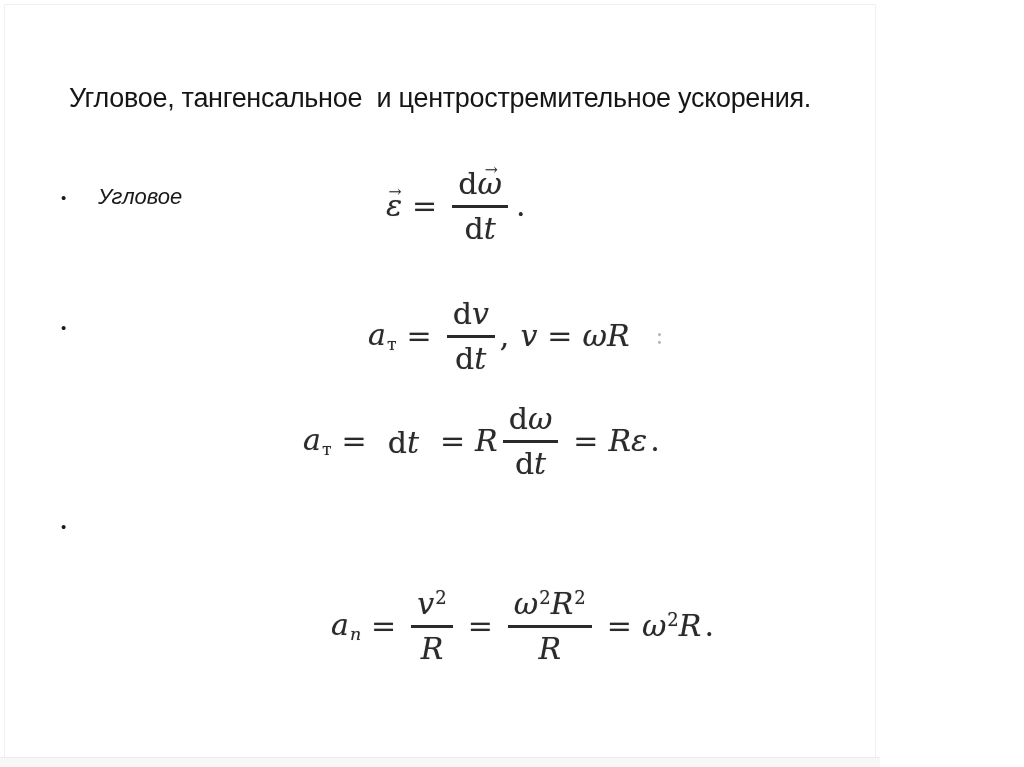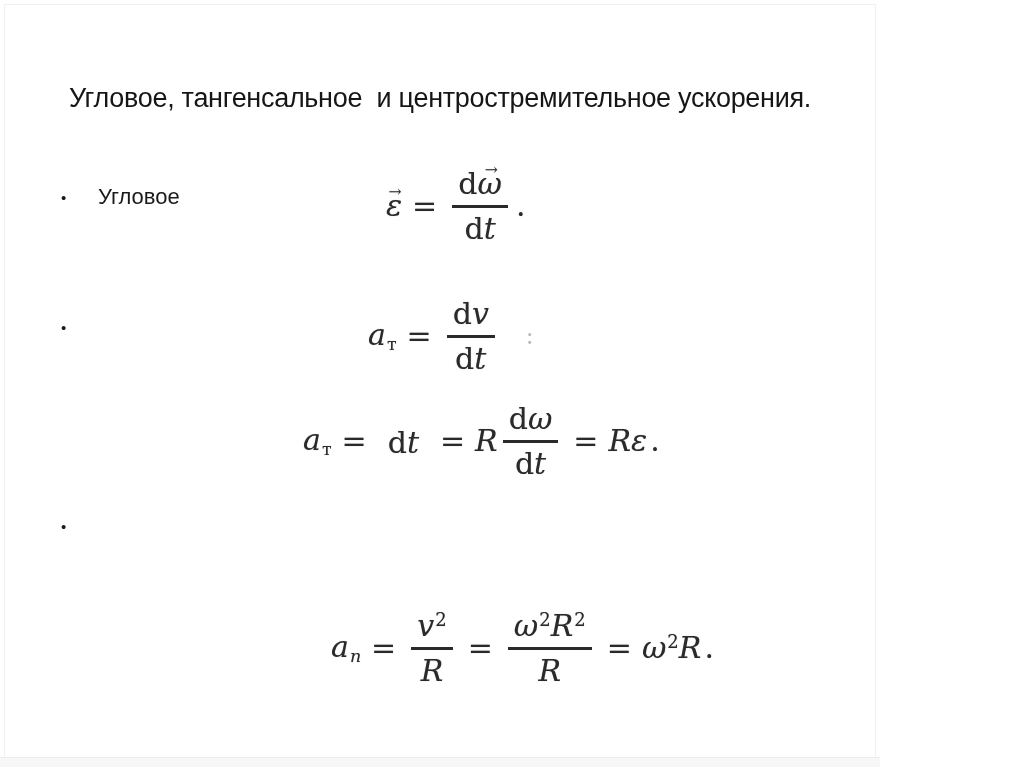--- a/index.html
+++ b/index.html
@@ -19,21 +19,21 @@
   .title {
     position: absolute; top: 83px; left: 0; width: 100%;
     text-align: center; font-size: 27px; letter-spacing: -0.3px;
     color: #161616; white-space: pre-wrap;
   }
   .bullet-row {
     position: absolute; left: 61px; height: 24px;
     display: flex; align-items: center; color: #1a1a1a;
   }
   .bullet-row .dot { width: 37px; font-size: 15px; color: #1a1a1a; }
-  .bullet-row .blabel { font-size: 22px; }
+  .bullet-row .blabel { font-size: 22px; font-style: italic; }
 
   
   .formula {
     position: absolute; display: flex; align-items: center;
     font-family: "DejaVu Serif", serif; font-style: italic;
     color: #2a2a2a; font-size: 30px; line-height: 1.2;
     text-shadow: 0 0 1px rgba(40,40,40,0.38);
     white-space: nowrap;
   }
   .rm { font-style: normal; }
@@ -88,40 +88,41 @@
     <span class="run period rm">.</span>
   </div>
 
   <div class="formula" style="left:368px; top:297px; height:78px;">
     <span class="run"><span>a</span><span class="fsub rm">т</span></span>
     <span class="eq">=</span>
     <span class="frac">
       <span class="num"><span class="rm">d</span><span>v</span></span>
       <span class="den"><span class="rm">d</span><span>t</span></span>
     </span>
+    <span class="run"><span class="rm comma">,</span><span>v</span><span class="eq">=</span><span>ω</span><span>R</span></span>
     <span class="faint-colon">:</span>
   </div>
 
   <div class="formula" style="left:303px; top:400px; height:82px;">
     <span class="run"><span>a</span><span class="fsub rm">т</span></span>
     <span class="eq">=</span>
     <span class="frac">
       <span class="den"><span class="rm">d</span><span>t</span></span>
     </span>
     <span class="eq">=</span>
     <span class="run">R</span>
     <span class="frac">
       <span class="num"><span class="rm">d</span><span>ω</span></span>
       <span class="den"><span class="rm">d</span><span>t</span></span>
     </span>
     <span class="eq">=</span>
     <span class="run"><span>R</span><span>ε</span><span class="period rm">.</span></span>
   </div>
 
-  <div class="formula" style="left:331px; top:605px; height:86px;">
+  <div class="formula" style="left:331px; top:583px; height:86px;">
     <span class="run"><span>a</span><span class="fsub">n</span></span>
     <span class="eq">=</span>
     <span class="frac">
       <span class="num"><span>v</span><span class="fsup">2</span></span>
       <span class="den">R</span>
     </span>
     <span class="eq">=</span>
     <span class="frac">
       <span class="num"><span>ω</span><span class="fsup">2</span><span>R</span><span class="fsup">2</span></span>
       <span class="den">R</span>

